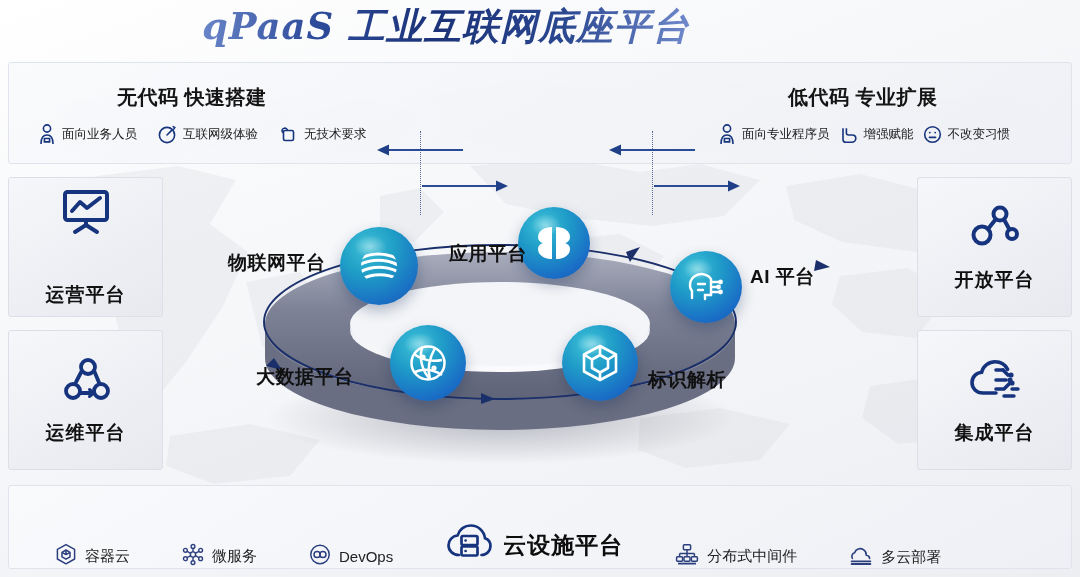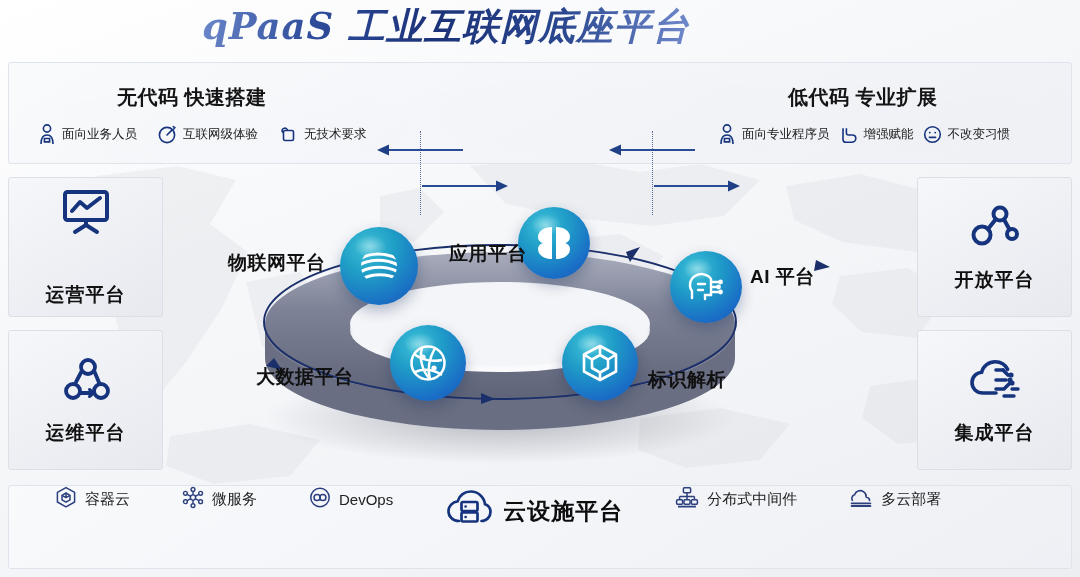--- a/index.html
+++ b/index.html
@@ -124,21 +124,21 @@
   #lb-app { left: 279px; top: 22px; margin-top: 47px; }
   #lb-iot { left: 58px;  top: 78px; }
   #lb-ai  { left: 580px; top: 92px; }
   #lb-big { left: 86px;  top: 192px; }
   #lb-id  { left: 478px; top: 195px; }
 
   
   #bottom { left: 8px; top: 485px; width: 1064px; height: 84px; }
   #bottom-row {
     position: absolute; left: 0; top: 0; width: 1064px; height: 84px;
-    display: flex; align-items: flex-start; padding-left: 46px; gap: 52px;
+    display: flex; align-items: flex-end; padding-left: 46px; gap: 52px;
   }
   .bitem { display: flex; align-items: center; gap: 8px; white-space: nowrap; }
   .bitem .lbl { font-size: 15px; color: #222; }
   .bitem.big .lbl { font-size: 23px; font-weight: 700; color: #0d0d0d; letter-spacing: 1px; }
   .bitem.big { gap: 11px; }
 </style>
 </head>
 <body>
 
 <svg id="worldmap" viewBox="0 0 1080 470" preserveAspectRatio="none">

